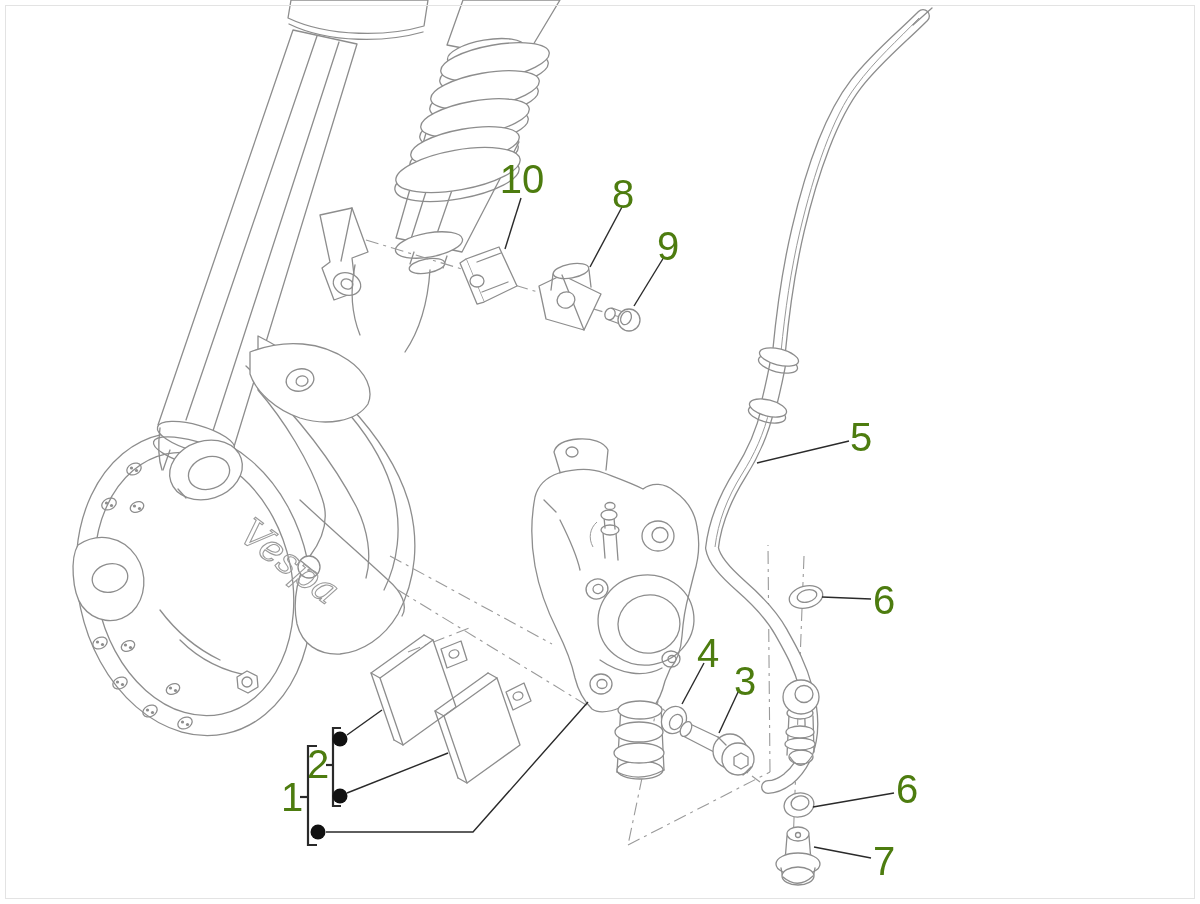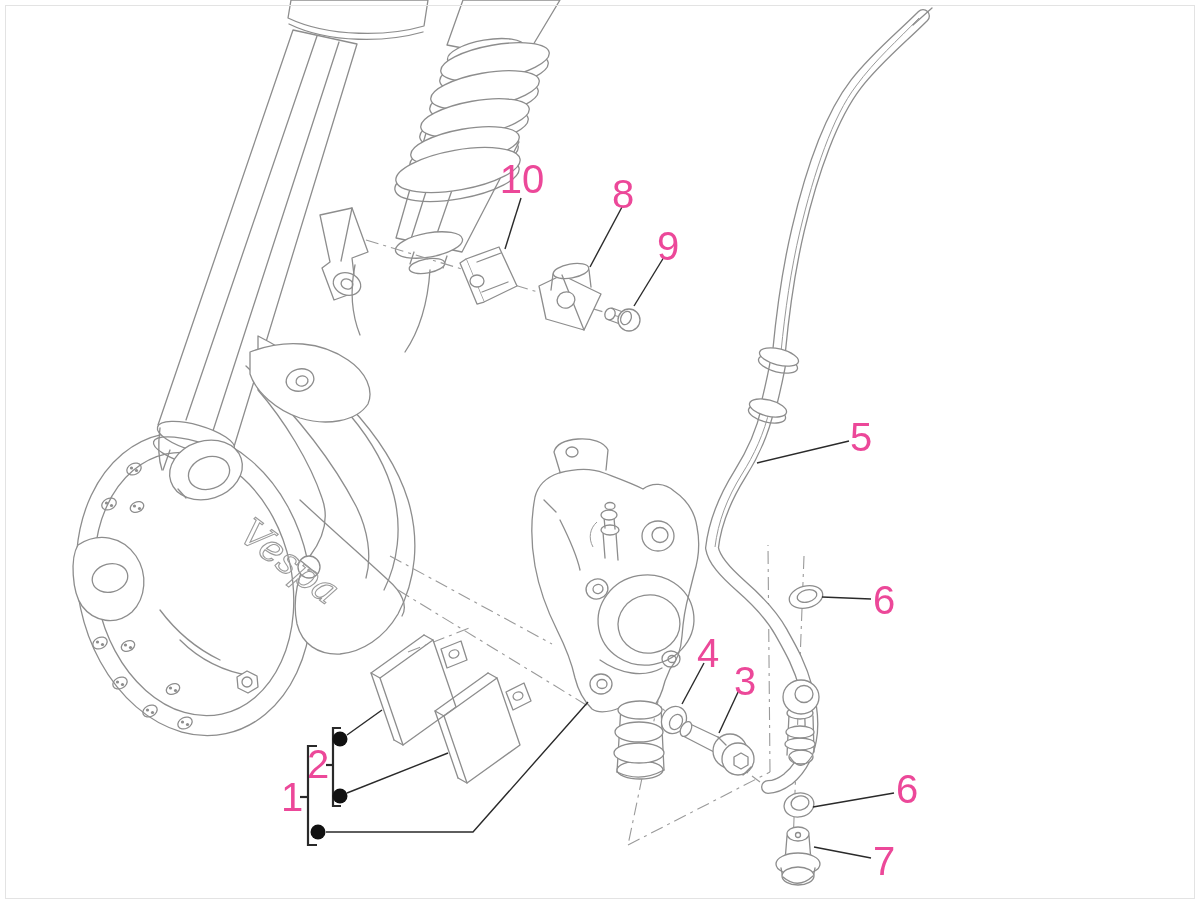--- a/index.html
+++ b/index.html
@@ -8,21 +8,21 @@
     font-family:"Liberation Sans",sans-serif;overflow:hidden;
     box-sizing:border-box;
   }
   #frame{
     position:absolute;left:5px;top:5px;right:5px;bottom:5px;
     border:1px solid #e3e3e3;pointer-events:none;
   }
   #art{position:absolute;left:0;top:0;}
   .callout{
     position:absolute;transform:translate(-50%,-50%);
-    font-size:40px;color:#ec4899;line-height:1;letter-spacing:0px;
+    font-size:40px;color:#4d7c0f;line-height:1;letter-spacing:0px;
     user-select:none;white-space:nowrap;
   }
   svg *{vector-effect:non-scaling-stroke;}
   .p {stroke:#8d8d8d;stroke-width:1.3;fill:none;stroke-linecap:round;stroke-linejoin:round;}
   .pw{stroke:#8d8d8d;stroke-width:1.3;fill:#ffffff;stroke-linejoin:round;}
   .thin{stroke:#9a9a9a;stroke-width:1;fill:none;}
   .dash{stroke:#9a9a9a;stroke-width:1.1;fill:none;stroke-dasharray:13 5 3 5;}
   .lead{stroke:#2a2a2a;stroke-width:1.4;fill:none;}
   .brk{stroke:#2a2a2a;stroke-width:2.2;fill:none;}
   .dot{fill:#111;stroke:none;}

